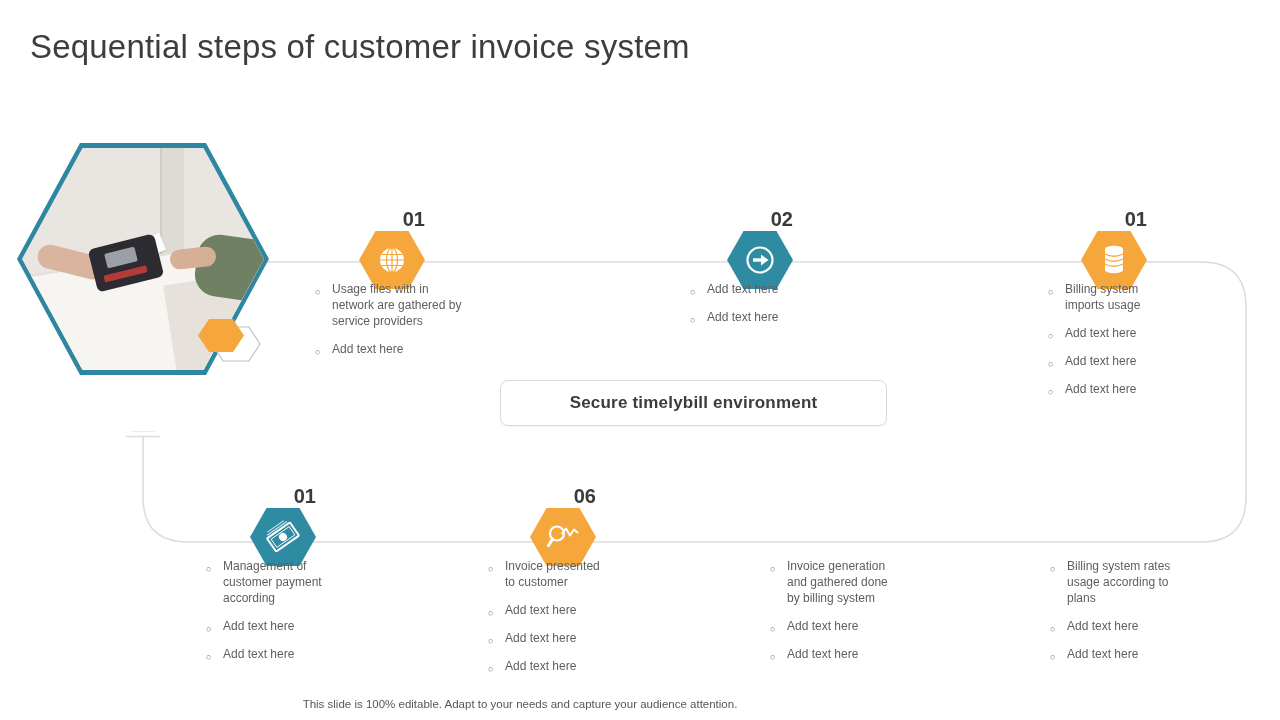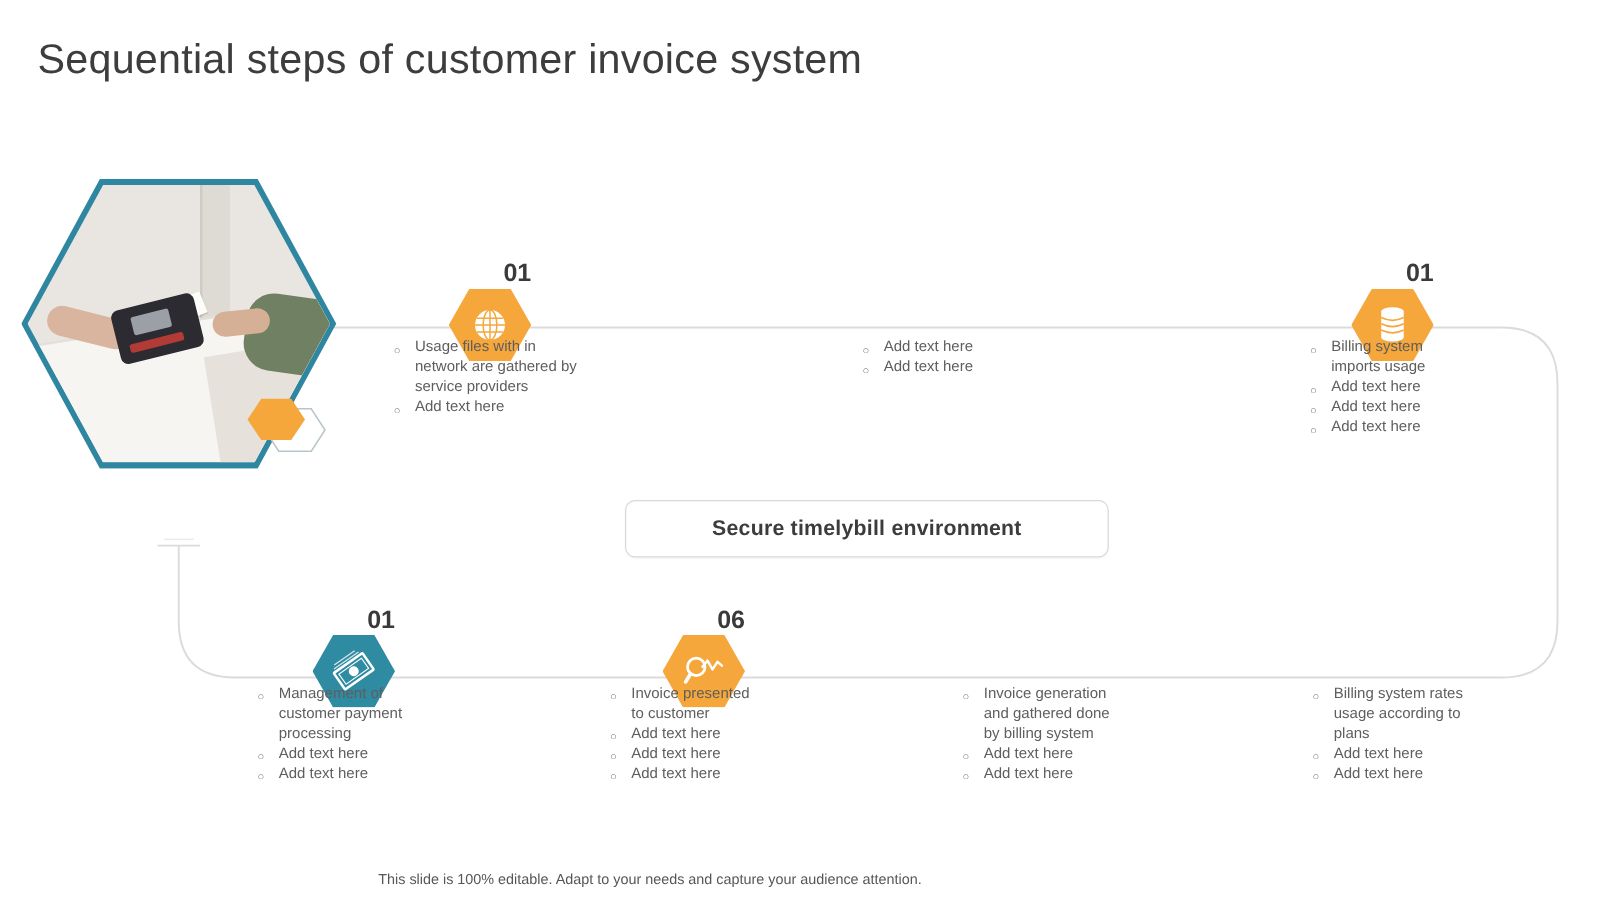--- a/index.html
+++ b/index.html
@@ -29,34 +29,34 @@
   .ph-sleeve{position:absolute;right:-4%;top:40%;width:32%;height:28%;background:#6f8162;border-radius:22px;transform:rotate(8deg);}
   .ph-hand-r{position:absolute;right:20%;top:45%;width:19%;height:9%;background:#d6b096;border-radius:10px;transform:rotate(-6deg);}
   .ph-hand-l{position:absolute;left:6%;top:46%;width:28%;height:11%;background:#d9b49e;border-radius:12px;transform:rotate(14deg);}
   .ph-receipt{position:absolute;left:44%;top:41%;width:15%;height:8%;background:#fcfcfb;transform:rotate(-22deg);box-shadow:0 1px 1px rgba(0,0,0,.15);}
   .ph-terminal{position:absolute;left:29%;top:42%;width:28%;height:20%;background:#2c2b31;border-radius:6px;transform:rotate(-14deg);}
   .ph-screen{position:absolute;left:22%;top:18%;width:46%;height:34%;background:#9aa0a6;border-radius:2px;}
   .ph-stripe{position:absolute;left:14%;top:66%;width:64%;height:16%;background:#b23b35;border-radius:2px;}
   .mini-hexes{position:absolute;left:196px;top:317px;z-index:2;}
 
   
-  .center-box{position:absolute;left:500px;top:400px;width:385px;height:44px;z-index:2;
+  .center-box{position:absolute;left:500px;top:380px;width:385px;height:44px;z-index:2;
               background:#fff;border:1px solid #d9d9d9;border-radius:8px;
               display:flex;align-items:center;justify-content:center;
               box-shadow:0 1px 2px rgba(0,0,0,.04);}
   .center-box span{font-size:17px;font-weight:bold;color:#3c3c3c;letter-spacing:.2px;}
 
   
   .step{position:absolute;z-index:2;width:190px;height:170px;}
   .hexcol{position:absolute;top:0;width:66px;text-align:right;margin-top:23px;}
   .num{height:22px;line-height:22px;font-size:20px;font-weight:bold;color:#3a3a3a;}
   .hex{width:66px;height:58px;margin-top:1px;display:flex;align-items:center;justify-content:center;
        clip-path:polygon(25% 0,75% 0,100% 50%,75% 100%,25% 100%,0 50%);}
   .bullets{position:absolute;top:84px;left:0;margin:0;padding:0;list-style:none;}
-  .bullets li{position:relative;padding-left:20px;font-size:12px;line-height:16px;color:#5e5e5e;}
+  .bullets li{position:relative;padding-left:20px;font-size:12px;line-height:16px;color:#5e5e5e;margin-top:12px;}
   .bullets li::before{content:"○";position:absolute;left:3px;top:3px;font-size:9px;color:#767676;}
 
   .s1{left:312px;top:185px}.s1 .hexcol{left:47px}.s1 .bullets{width:152px}
   .s2{left:687px;top:185px}.s2 .hexcol{left:40px}.s2 .bullets{width:118px}
   .s3{left:1045px;top:185px}.s3 .hexcol{left:36px}.s3 .bullets{width:112px}
   .s4{left:1047px;top:462px}.s4 .hexcol{left:44px}.s4 .bullets{width:142px}
   .s5{left:767px;top:462px}.s5 .hexcol{left:44px}.s5 .bullets{width:132px}
   .s6{left:485px;top:462px}.s6 .hexcol{left:45px}.s6 .bullets{width:128px}
   .s7{left:203px;top:462px}.s7 .hexcol{left:47px}.s7 .bullets{width:140px}
 
@@ -116,20 +116,30 @@
         </svg>
       </div>
     </div>
     <ul class="bullets">
         <li>Usage files with in network are gathered by service providers</li>
         <li>Add text here</li>
       </ul>
   </div>
 
   <div class="step s2">
+    <div class="hexcol">
+      <div class="num">02</div>
+      <div class="hex" style="background: rgb(47, 139, 162);">
+        <svg width="32" height="32" viewBox="0 0 32 32">
+          <circle cx="16" cy="16" r="12.5" fill="none" stroke="#fff" stroke-width="2.2"></circle>
+          <path d="M9 16 H18" stroke="#fff" stroke-width="3.4"></path>
+          <polygon points="17,10.5 24.5,16 17,21.5" fill="#fff"></polygon>
+        </svg>
+      </div>
+    </div>
     <ul class="bullets">
         <li>Add text here</li>
         <li>Add text here</li>
       </ul>
   </div>
 
   <div class="step s3">
     <div class="hexcol">
       <div class="num">01</div>
       <div class="hex" style="background: rgb(245, 167, 59);">
@@ -192,20 +202,20 @@
           <g transform="rotate(-35 19 18)">
             <rect x="5" y="10" width="28" height="16" rx="1" fill="none" stroke="#fff" stroke-width="2"></rect>
             <rect x="8" y="13" width="22" height="10" fill="none" stroke="#fff" stroke-width="0.9"></rect>
             <circle cx="19" cy="18" r="4" fill="#fff"></circle>
             <path d="M7 7.5 h24 M9 5 h20" stroke="#fff" stroke-width="1" opacity="0.8"></path>
           </g>
         </svg>
       </div>
     </div>
     <ul class="bullets">
-        <li>Management of customer payment processing</li>
+        <li>Management of customer payment according</li>
         <li>Add text here</li>
         <li>Add text here</li>
       </ul>
   </div>
 
   <div class="footer">This slide is 100% editable. Adapt to your needs and capture your audience attention.</div>
 </div>
 
 </body></html>

